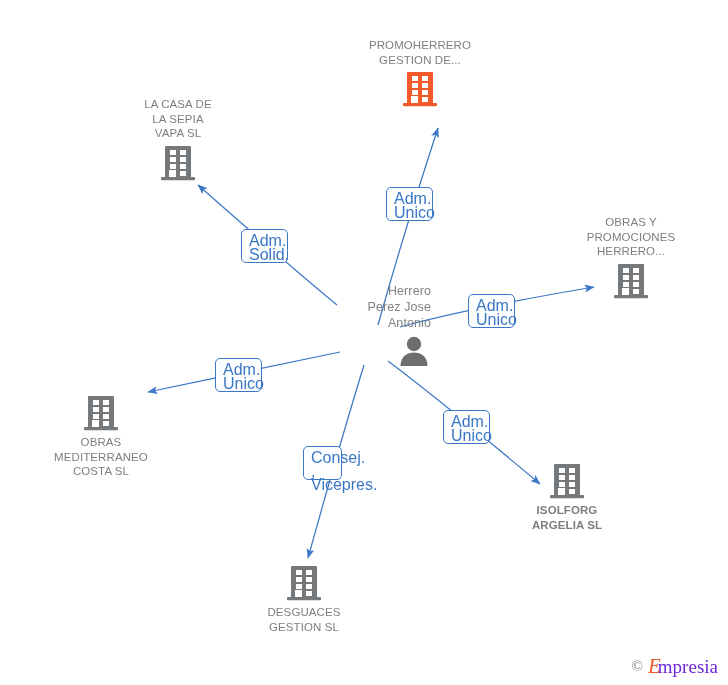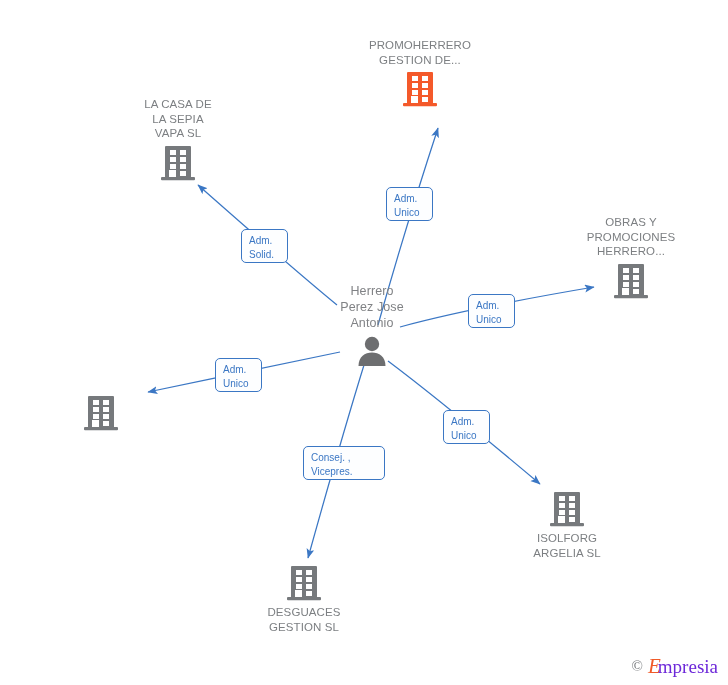--- a/index.html
+++ b/index.html
@@ -57,21 +57,21 @@
   }
   .node.label-top .node-icon { margin-top: 3px; }
   .node.label-bottom .node-label { margin-top: 3px; }
 
   .edge-label {
     position: absolute;
     border: 1.3px solid #3b77c4;
     border-radius: 5px;
     background: #fdfeff;
     color: #3b77c4;
-    font-size: 10px;
+    font-size: 16px;
     line-height: 13.5px;
     padding: 4px 7px 4px 7px;
     text-align: left;
     white-space: pre-line;
     box-sizing: border-box;
   }
 
   .watermark {
     position: absolute;
     right: 10px;
@@ -123,27 +123,27 @@
 
   <div id="edge-labels">
       <div class="edge-label" style="left: 386px; top: 187px; width: 47px; height: 34px;">Adm.
 Unico</div>
       <div class="edge-label" style="left: 241px; top: 229px; width: 47px; height: 34px;">Adm.
 Solid.</div>
       <div class="edge-label" style="left: 468px; top: 294px; width: 47px; height: 34px;">Adm.
 Unico</div>
       <div class="edge-label" style="left: 215px; top: 358px; width: 47px; height: 34px;">Adm.
 Unico</div>
-      <div class="edge-label" style="left: 303px; top: 446px; width: 82px; height: 34px;">Consej. ,
+      <div class="edge-label" style="left: 303px; top: 446px; width: 39px; height: 34px;">Consej. ,
 Vicepres.</div>
       <div class="edge-label" style="left: 443px; top: 410px; width: 47px; height: 34px;">Adm.
 Unico</div>
     </div>
   <div id="nodes">
-      <div class="node label-top" style="left: 372px; top: 283px;">
+      <div class="node label-top" style="left: 356px; top: 283px; text-align: right;">
         <div class="node-label person">Herrero
 Perez Jose
 Antonio</div>
         <div class="node-icon"><svg width="34" height="34" viewBox="0 0 34 34">
     <circle cx="17" cy="10" r="7.2" fill="#6d6e70"></circle>
     <path d="M3.5 32 C3.5 22.5 10 18.5 17 18.5 C24 18.5 30.5 22.5 30.5 32 Z" fill="#6d6e70"></path>
   </svg></div>
       </div>
       <div class="node label-top" style="left: 420px; top: 38px;">
         <div class="node-label company">PROMOHERRERO
@@ -201,38 +201,41 @@
     <rect x="11" y="6" width="6" height="5" fill="#ffffff"></rect>
             <rect x="21" y="6" width="6" height="5" fill="#ffffff"></rect>
             <rect x="11" y="13" width="6" height="5" fill="#ffffff"></rect>
             <rect x="21" y="13" width="6" height="5" fill="#ffffff"></rect>
             <rect x="11" y="20" width="6" height="5" fill="#ffffff"></rect>
             <rect x="21" y="20" width="6" height="5" fill="#ffffff"></rect>
             <rect x="21" y="27" width="6" height="5" fill="#ffffff"></rect>
     <rect x="10" y="26" width="7" height="8" fill="#ffffff"></rect>
     <rect x="2" y="33" width="34" height="3.2" rx="1" fill="#76797c"></rect>
   </svg></div>
+        <div class="node-label company">OBRAS
+MEDITERRANEO
+COSTA SL</div>
       </div>
       <div class="node label-bottom" style="left: 304px; top: 564px;">
         <div class="node-icon"><svg width="38" height="38" viewBox="0 0 38 38">
     <rect x="6" y="2" width="26" height="32" rx="1" fill="#76797c"></rect>
     <rect x="11" y="6" width="6" height="5" fill="#ffffff"></rect>
             <rect x="21" y="6" width="6" height="5" fill="#ffffff"></rect>
             <rect x="11" y="13" width="6" height="5" fill="#ffffff"></rect>
             <rect x="21" y="13" width="6" height="5" fill="#ffffff"></rect>
             <rect x="11" y="20" width="6" height="5" fill="#ffffff"></rect>
             <rect x="21" y="20" width="6" height="5" fill="#ffffff"></rect>
             <rect x="21" y="27" width="6" height="5" fill="#ffffff"></rect>
     <rect x="10" y="26" width="7" height="8" fill="#ffffff"></rect>
     <rect x="2" y="33" width="34" height="3.2" rx="1" fill="#76797c"></rect>
   </svg></div>
         <div class="node-label company">DESGUACES
 GESTION SL</div>
       </div>
-      <div class="node label-bottom" style="left: 567px; top: 490px;">
+      <div class="node label-bottom" style="left: 567px; top: 462px; font-weight: bold;">
         <div class="node-icon"><svg width="38" height="38" viewBox="0 0 38 38">
     <rect x="6" y="2" width="26" height="32" rx="1" fill="#76797c"></rect>
     <rect x="11" y="6" width="6" height="5" fill="#ffffff"></rect>
             <rect x="21" y="6" width="6" height="5" fill="#ffffff"></rect>
             <rect x="11" y="13" width="6" height="5" fill="#ffffff"></rect>
             <rect x="21" y="13" width="6" height="5" fill="#ffffff"></rect>
             <rect x="11" y="20" width="6" height="5" fill="#ffffff"></rect>
             <rect x="21" y="20" width="6" height="5" fill="#ffffff"></rect>
             <rect x="21" y="27" width="6" height="5" fill="#ffffff"></rect>
     <rect x="10" y="26" width="7" height="8" fill="#ffffff"></rect>

